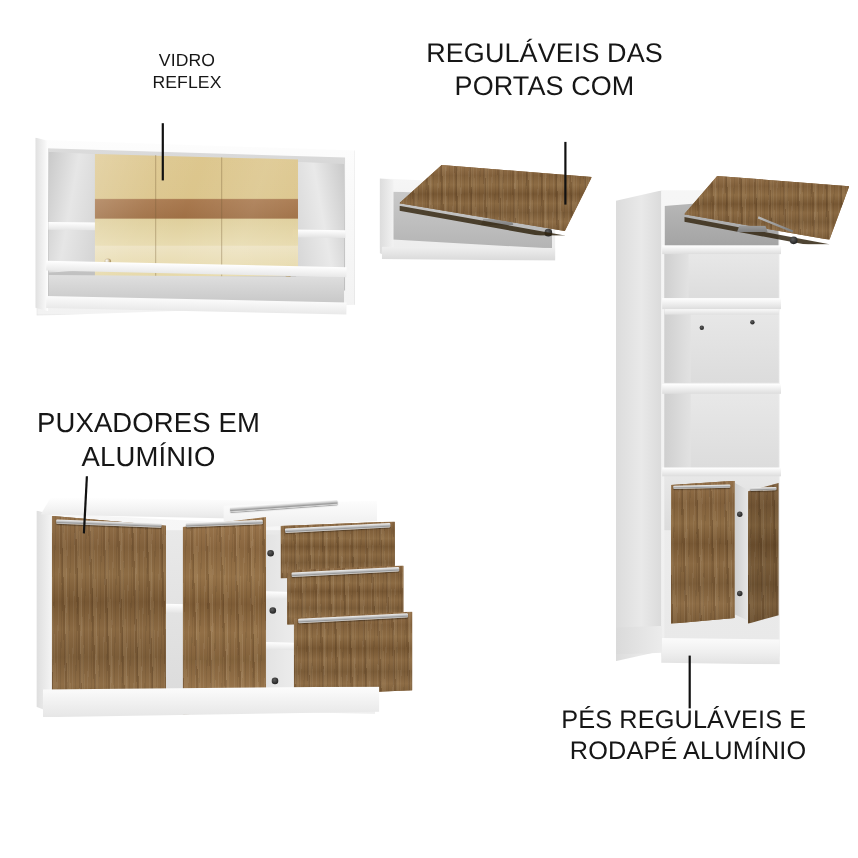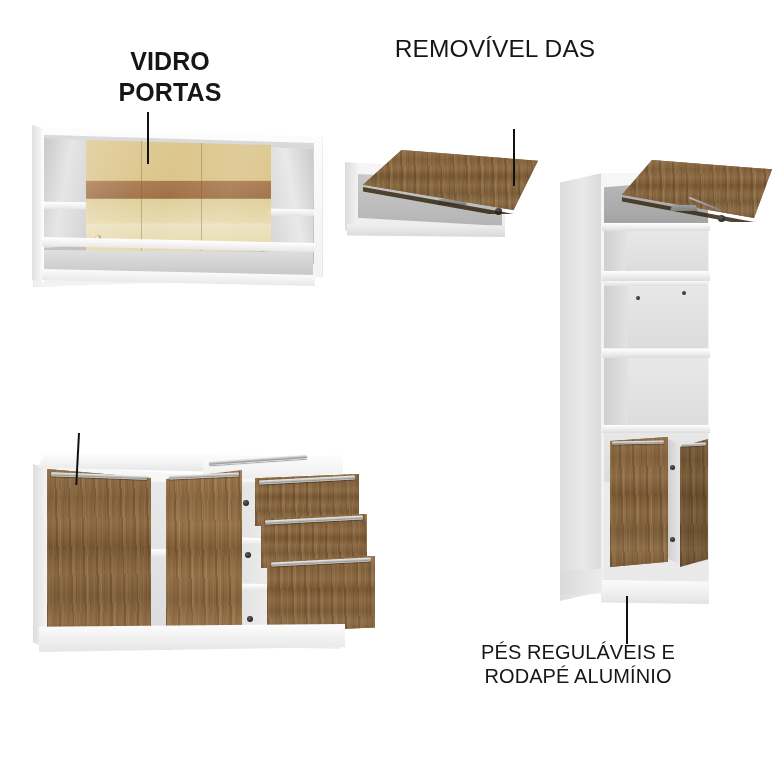--- a/index.html
+++ b/index.html
@@ -33,37 +33,37 @@
     line-height: 1.22;
     letter-spacing: 0.1px;
     white-space: nowrap;
     user-select: none;
   }
   .callout .cl-line { display: block; }
 
   #callout-vidro {
     left: 60px; top: 46px;
     width: 220px;
-    font-size: 25px;
-    font-weight: bold;
+    font-size: 16px;
   }
   #callout-dobradicas {
     left: 355px; top: 34px;
     width: 280px;
     font-size: 24.5px;
   }
   #callout-puxadores {
     left: 10px; top: 370px;
     width: 250px;
     font-size: 25px;
   }
   #callout-pes {
-    left: 413px; top: 640px;
+    left: 403px; top: 640px;
     width: 330px;
-    font-size: 20px;
+    font-size: 23px;
+    text-align: right;
   }
 
   
   .leader {
     position: absolute;
     background: #111111;
     transform-origin: top center;
   }
 
   
@@ -450,26 +450,31 @@
   <div class="leader" style="left:147px; top:112px; width:2px; height:52px;"></div>
 
   <div class="leader" style="left:513px; top:129px; width:2px; height:57px;"></div>
 
   <div class="leader" style="left:78px; top:433px; width:2px; height:52px; transform: rotate(3deg);"></div>
 
   <div class="leader" style="left:626px; top:596px; width:2px; height:48px;"></div>
 
   <div class="callout" id="callout-vidro">
     <span class="cl-line">VIDRO</span>
-    <span class="cl-line">PORTAS</span>
+    <span class="cl-line">REFLEX</span>
   </div>
 
   <div class="callout" id="callout-dobradicas">
-    <span class="cl-line">REMOVÍVEL DAS</span>
-  </div>
-
+    <span class="cl-line">REGULÁVEIS DAS</span>
+    <span class="cl-line">PORTAS COM</span>
+  </div>
+
+  <div class="callout" id="callout-puxadores">
+    <span class="cl-line">PUXADORES EM</span>
+    <span class="cl-line">ALUMÍNIO</span>
+  </div>
 
   <div class="callout" id="callout-pes">
     <span class="cl-line">PÉS REGULÁVEIS E</span>
     <span class="cl-line">RODAPÉ ALUMÍNIO</span>
   </div>
 
 </div>
 
 </body></html>

